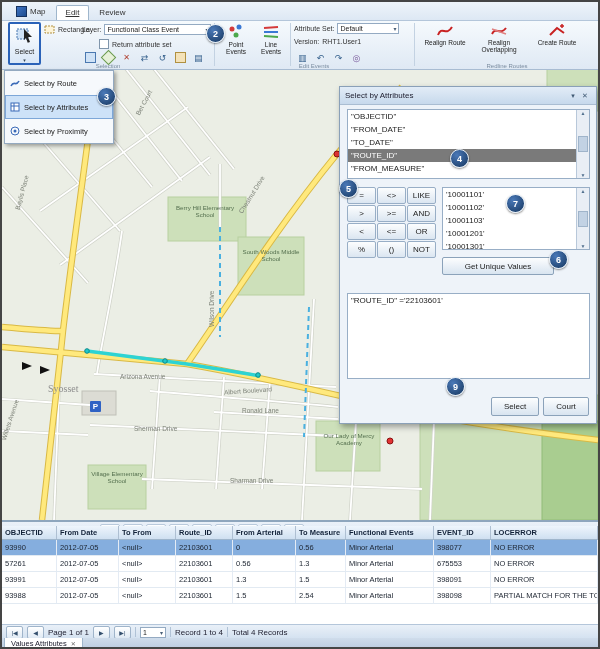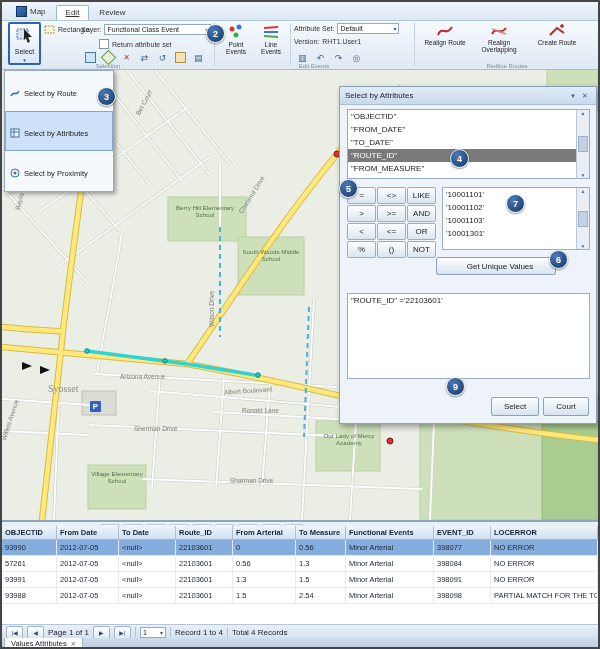--- a/index.html
+++ b/index.html
@@ -20,21 +20,21 @@
   .combo{background:#fff;border:1px solid #94aac2;font-size:7px;color:#222;display:inline-flex;align-items:center;justify-content:space-between;padding:0 2px;height:11px;box-sizing:border-box;}
   .combo .ar{color:#4a6078;font-size:6px;margin-left:3px;}
   .rlabel{font-size:7px;color:#333;}
   .mi{position:absolute;width:15px;height:15px;display:flex;align-items:center;justify-content:center;font-size:9px;border:1px solid transparent;border-radius:2px;}
   .checkboxrow{position:absolute;display:flex;align-items:center;gap:3px;font-size:7px;color:#333;}
   .cb{width:8px;height:8px;border:1px solid #8096ac;background:#fff;display:inline-block;}
   .redline-btn{position:absolute;top:3px;width:50px;height:41px;display:flex;flex-direction:column;align-items:center;font-size:6.5px;color:#222;text-align:center;line-height:1.15;}
 
   
   .menu{position:absolute;left:2px;top:68px;width:108px;background:#f6f9fc;border:1px solid #93a9c0;box-shadow:2px 2px 4px rgba(0,0,0,.35);z-index:40;}
-  .menu-item{height:14px;display:flex;align-items:flex-end;gap:4px;padding:12px 4px;font-size:7.5px;color:#222;border:1px solid transparent;}
+  .menu-item{height:14px;display:flex;align-items:center;gap:4px;padding:4px 4px;font-size:7.5px;color:#222;border:1px solid transparent;}
   .menu-item.hl{background:#cde2f8;border-color:#7da7d8;}
 
   
   .map{position:absolute;top:67px;left:0;width:596px;height:451px;background:#ebeee5;overflow:hidden;}
   .maplabel{position:absolute;font-size:6.5px;color:#7d8278;white-space:nowrap;}
   .wrap{white-space:normal;text-align:center;line-height:1.1;}
   .school{color:#55704f;font-size:6.2px;}
   .place{font-family:"Liberation Serif",serif;font-size:10px;color:#8e8e8e;}
   .p-badge{position:absolute;width:11px;height:11px;background:#2f62c4;color:#fff;font-size:8px;font-weight:bold;display:flex;align-items:center;justify-content:center;border-radius:1px;}
 
@@ -383,30 +383,31 @@
     <div class="opbtn" style="left:37px;top:136px;">&lt;=</div>
     <div class="opbtn" style="left:67px;top:136px;">OR</div>
     <div class="opbtn" style="left:7px;top:154px;">%</div>
     <div class="opbtn" style="left:37px;top:154px;">()</div>
     <div class="opbtn" style="left:67px;top:154px;">NOT</div>
 
     <div class="listbox" style="left:102px;top:100px;width:148px;height:63px;">
       <div class="li">'10001101'</div>
       <div class="li">'10001102'</div>
       <div class="li">'10001103'</div>
+      <div class="li">'10001201'</div>
       <div class="li">'10001301'</div>
 
       <div class="sbar">
         <span>▲</span>
         <span class="sthumb"></span>
         <span>▼</span>
       </div>
     </div>
 
-    <div class="pushbtn" style="position:absolute;left:96px;top:170px;width:110px;height:16px;padding-left:8px;">Get Unique Values</div>
+    <div class="pushbtn" style="position:absolute;left:102px;top:170px;width:110px;height:16px;">Get Unique Values</div>
 
 
     <div class="wherebox">
       <span>"ROUTE_ID" ='22103601'</span>
     </div>
 
     <div class="pushbtn" style="position:absolute;right:57px;top:310px;width:46px;height:17px;">Select</div>
     <div class="pushbtn" style="position:absolute;right:7px;top:310px;width:44px;height:17px;">Court</div>
   </div>
 
@@ -473,21 +474,21 @@
           <svg width="12" height="12">
             <path d="M2,10 L4,9 L10,3 L9,2 L3,8 Z" fill="#caa23a" stroke="#8a6a1a" stroke-width="0.7"></path>
           </svg>
         </span>
     </div>
 
     <div class="grid">
       <div class="grow head">
         <div class="gc c0">OBJECTID</div>
         <div class="gc c1">From Date</div>
-        <div class="gc c2">To Date</div>
+        <div class="gc c2">To From</div>
         <div class="gc c3">Route_ID</div>
         <div class="gc c4">From Arterial</div>
         <div class="gc c5">To Measure</div>
         <div class="gc c6">Functional Events</div>
         <div class="gc c7">EVENT_ID</div>
         <div class="gc c8">LOCERROR</div>
       </div>
       <div class="grow selrow">
         <div class="gc c0">93990</div>
         <div class="gc c1">2012-07-05</div>
@@ -500,21 +501,21 @@
         <div class="gc c8">NO ERROR</div>
       </div>
       <div class="grow">
         <div class="gc c0">57261</div>
         <div class="gc c1">2012-07-05</div>
         <div class="gc c2">&lt;null&gt;</div>
         <div class="gc c3">22103601</div>
         <div class="gc c4">0.56</div>
         <div class="gc c5">1.3</div>
         <div class="gc c6">Minor Arterial</div>
-        <div class="gc c7">398084</div>
+        <div class="gc c7">675553</div>
         <div class="gc c8">NO ERROR</div>
       </div>
       <div class="grow">
         <div class="gc c0">93991</div>
         <div class="gc c1">2012-07-05</div>
         <div class="gc c2">&lt;null&gt;</div>
         <div class="gc c3">22103601</div>
         <div class="gc c4">1.3</div>
         <div class="gc c5">1.5</div>
         <div class="gc c6">Minor Arterial</div>

